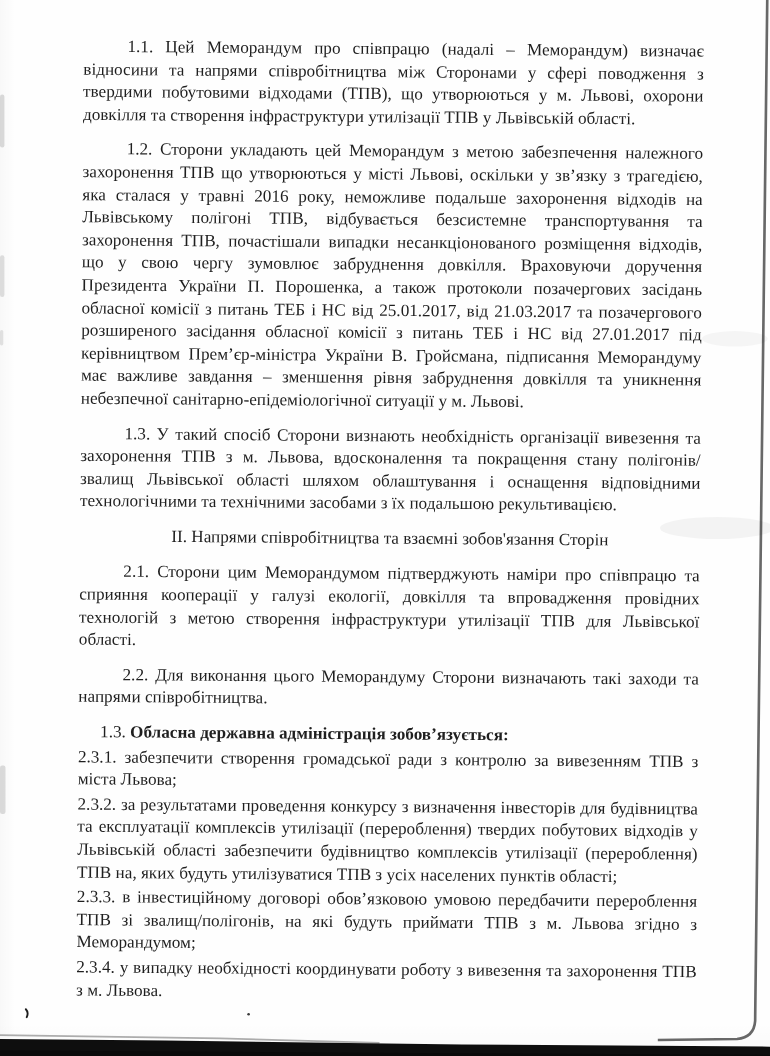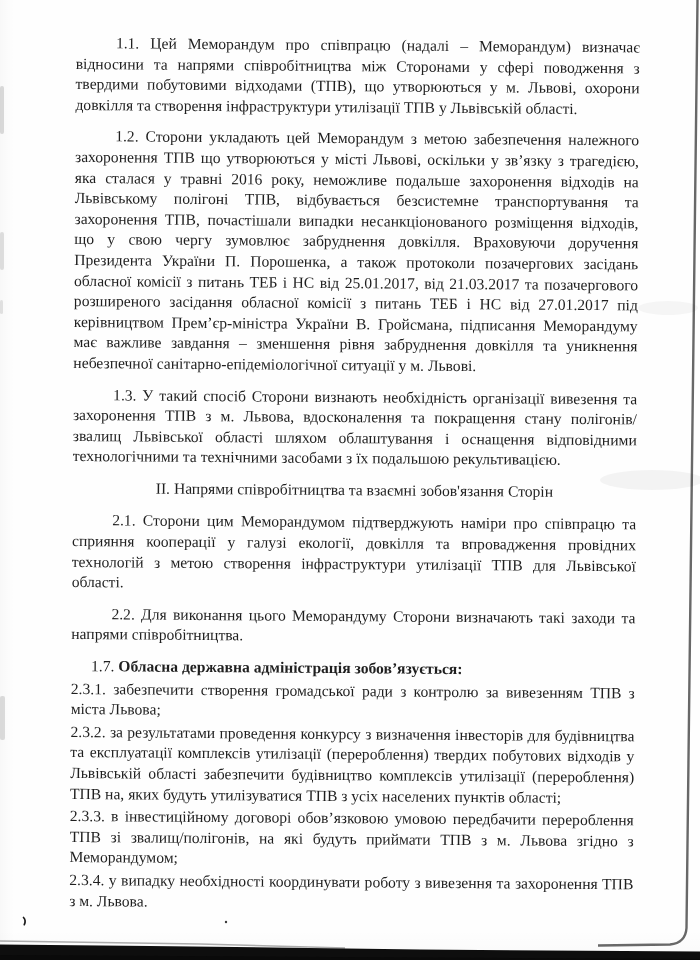--- a/index.html
+++ b/index.html
@@ -44,21 +44,21 @@
 
 <div class="page">
 
   <div class="page-text">
     <p class="body-indent">1.1. Цей Меморандум про співпрацю (надалі – Меморандум) визначає відносини та напрями співробітництва між Сторонами у сфері поводження з твердими побутовими відходами (ТПВ), що утворюються у м. Львові, охорони довкілля та створення інфраструктури утилізації ТПВ у Львівській області.</p>
     <p class="body-indent">1.2. Сторони укладають цей Меморандум з метою забезпечення належного захоронення ТПВ що утворюються у місті Львові, оскільки у зв’язку з трагедією, яка сталася у травні 2016 року, неможливе подальше захоронення відходів на Львівському полігоні ТПВ, відбувається безсистемне транспортування та захоронення ТПВ, почастішали випадки несанкціонованого розміщення відходів, що у свою чергу зумовлює забруднення довкілля. Враховуючи доручення Президента України П. Порошенка, а також протоколи позачергових засідань обласної комісії з питань ТЕБ і НС від 25.01.2017, від 21.03.2017 та позачергового розширеного засідання обласної комісії з питань ТЕБ і НС від 27.01.2017 під керівництвом Прем’єр-міністра України В. Гройсмана, підписання Меморандуму має важливе завдання – зменшення рівня забруднення довкілля та уникнення небезпечної санітарно-епідеміологічної ситуації у м. Львові.</p>
     <p class="body-indent">1.3. У такий спосіб Сторони визнають необхідність організації вивезення та захоронення ТПВ з м. Львова, вдосконалення та покращення стану полігонів/звалищ Львівської області шляхом облаштування і оснащення відповідними технологічними та технічними засобами з їх подальшою рекультивацією.</p>
     <p class="heading-center">II. Напрями співробітництва та взаємні зобов'язання Сторін</p>
     <p class="body-indent">2.1. Сторони цим Меморандумом підтверджують наміри про співпрацю та сприяння кооперації у галузі екології, довкілля та впровадження провідних технологій з метою створення інфраструктури утилізації ТПВ для Львівської області.</p>
     <p class="body-indent">2.2. Для виконання цього Меморандуму Сторони визначають такі заходи та напрями співробітництва.</p>
-    <p class="clause-head"><span>1.7.</span> <b>Обласна державна адміністрація зобов’язується:</b></p>
+    <p class="clause-head"><span>1.3.</span> <b>Обласна державна адміністрація зобов’язується:</b></p>
     <p class="clause">2.3.1. забезпечити створення громадської ради з контролю за вивезенням ТПВ з міста Львова;</p>
     <p class="clause">2.3.2. за результатами проведення конкурсу з визначення інвесторів для будівництва та експлуатації комплексів утилізації (перероблення) твердих побутових відходів у Львівській області забезпечити будівництво комплексів утилізації (перероблення) ТПВ на, яких будуть утилізуватися ТПВ з усіх населених пунктів області;</p>
     <p class="clause">2.3.3. в інвестиційному договорі обов’язковою умовою передбачити перероблення ТПВ зі звалищ/полігонів, на які будуть приймати ТПВ з м. Львова згідно з Меморандумом;</p>
     <p class="clause">2.3.4. у випадку необхідності координувати роботу з вивезення та захоронення ТПВ з м. Львова.</p>
   </div>
 
   <svg class="artifacts" width="700" height="960" viewBox="0 0 700 960" xmlns="http://www.w3.org/2000/svg">
 
     <path d="M697.5,0 L686.5,928 Q685.5,943 670,944.5 L598,945.5" stroke="#4d4d4d" stroke-width="2.4" fill="none" opacity="0.85"></path>
 

